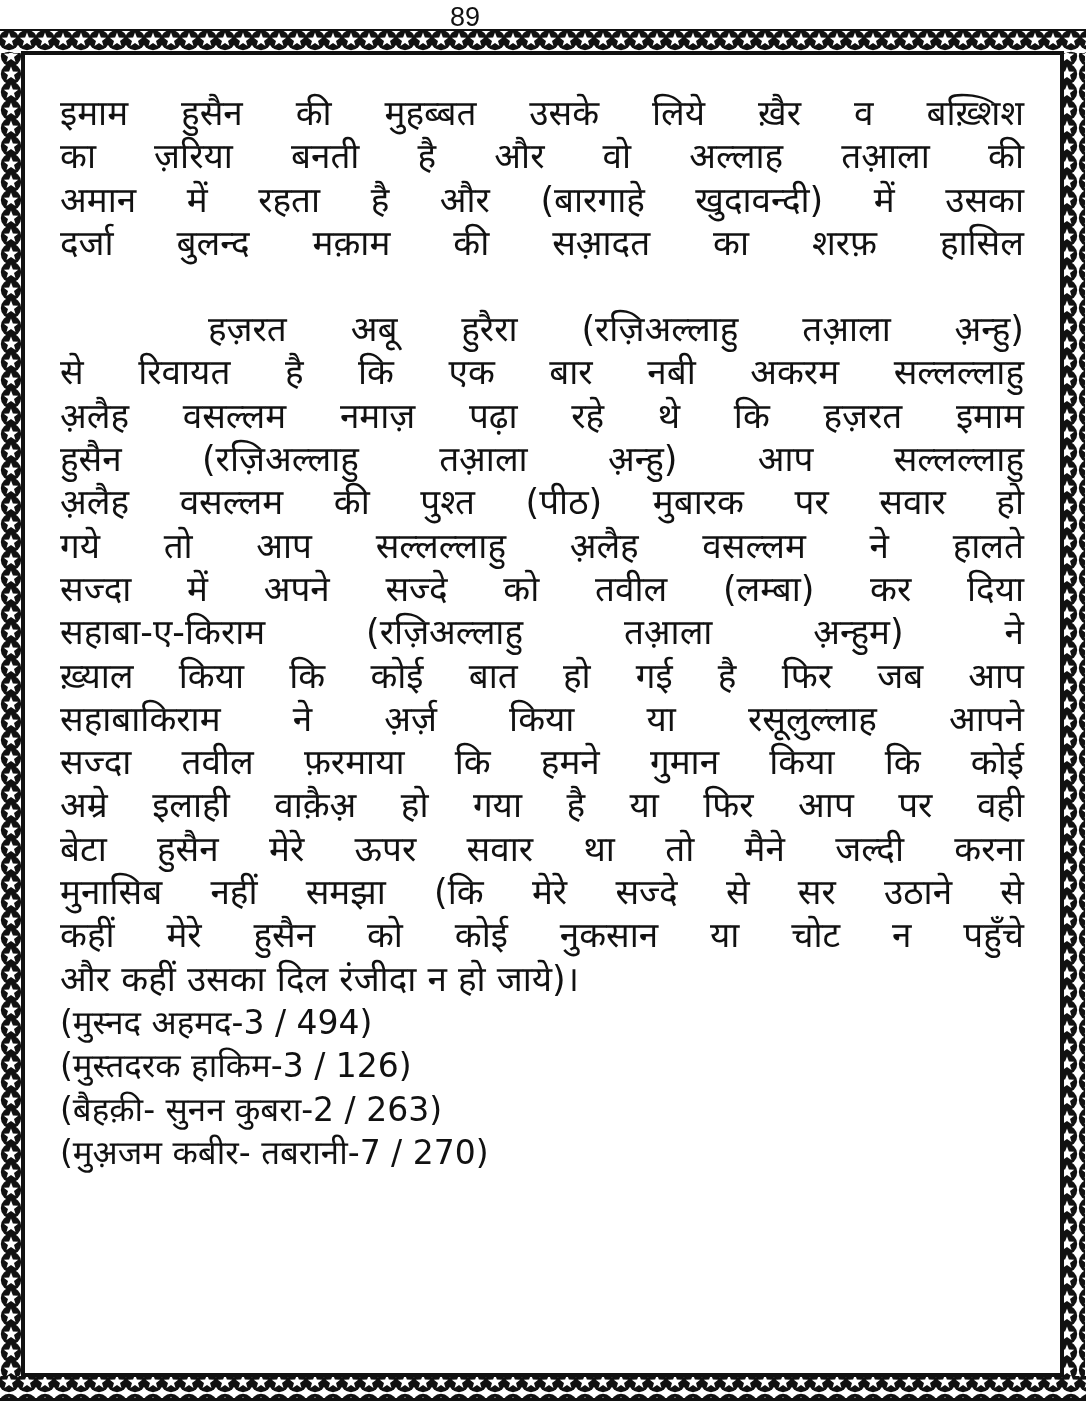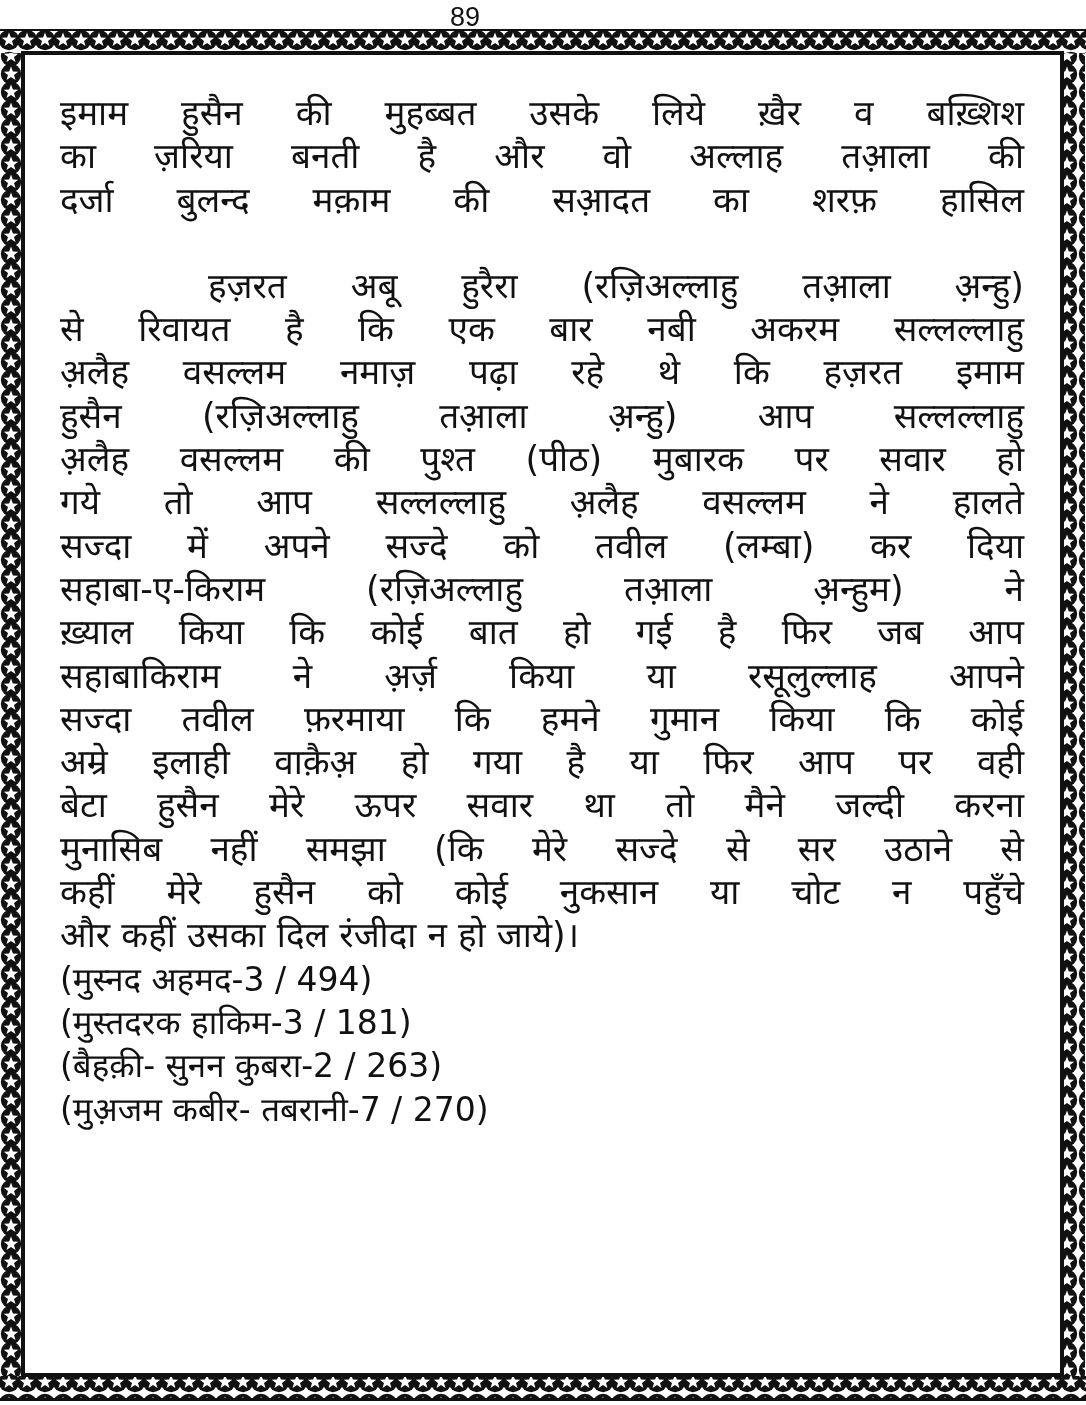--- a/index.html
+++ b/index.html
@@ -52,20 +52,21 @@
     <rect x="1063" y="24" width="22" height="1323" fill="url(#vband)"></rect>
 
     <rect x="23" y="24" width="1039" height="1322" fill="none" stroke="#111" stroke-width="4"></rect>
   </svg>
 </div>
 
 <div class="content">
   <p class="para">
     <span class="line">इमाम हुसैन की मुहब्बत उसके लिये ख़ैर व बख़्शिश</span>
     <span class="line">का ज़रिया बनती है और वो अल्लाह तआ़ला की</span>
+    <span class="line">अमान में रहता है और (बारगाहे खुदावन्दी) में उसका</span>
     <span class="line">दर्जा बुलन्द मक़ाम की सआ़दत का शरफ़ हासिल</span>
   </p>
 
   <div class="gap"></div>
 
   <p class="para">
     <span class="line indent">हज़रत अबू हुरैरा (रज़िअल्लाहु तआ़ला अ़न्हु)</span>
     <span class="line">से रिवायत है कि एक बार नबी अकरम सल्लल्लाहु</span>
     <span class="line">अ़लैह वसल्लम नमाज़ पढ़ा रहे थे कि हज़रत इमाम</span>
     <span class="line">हुसैन (रज़िअल्लाहु तआ़ला अ़न्हु) आप सल्लल्लाहु</span>
@@ -78,17 +79,17 @@
     <span class="line">सज्दा तवील फ़रमाया कि हमने गुमान किया कि कोई</span>
     <span class="line">अम्रे इलाही वाक़ैअ़ हो गया है या फिर आप पर वही</span>
     <span class="line">बेटा हुसैन मेरे ऊपर सवार था तो मैने जल्दी करना</span>
     <span class="line">मुनासिब नहीं समझा (कि मेरे सज्दे से सर उठाने से</span>
     <span class="line">कहीं मेरे हुसैन को कोई नुकसान या चोट न पहुँचे</span>
     <span class="line last">और कहीं उसका दिल रंजीदा न हो जाये)।</span>
   </p>
 
   <p class="refs">
     <span class="ref">(मुस्नद अहमद-3 / 494)</span>
-    <span class="ref">(मुस्तदरक हाकिम-3 / 181)</span>
+    <span class="ref">(मुस्तदरक हाकिम-3 / 126)</span>
     <span class="ref">(बैहक़ी- सुनन कुबरा-2 / 263)</span>
     <span class="ref">(मुअ़जम कबीर- तबरानी-7 / 270)</span>
   </p>
 </div>
 
 </body></html>

